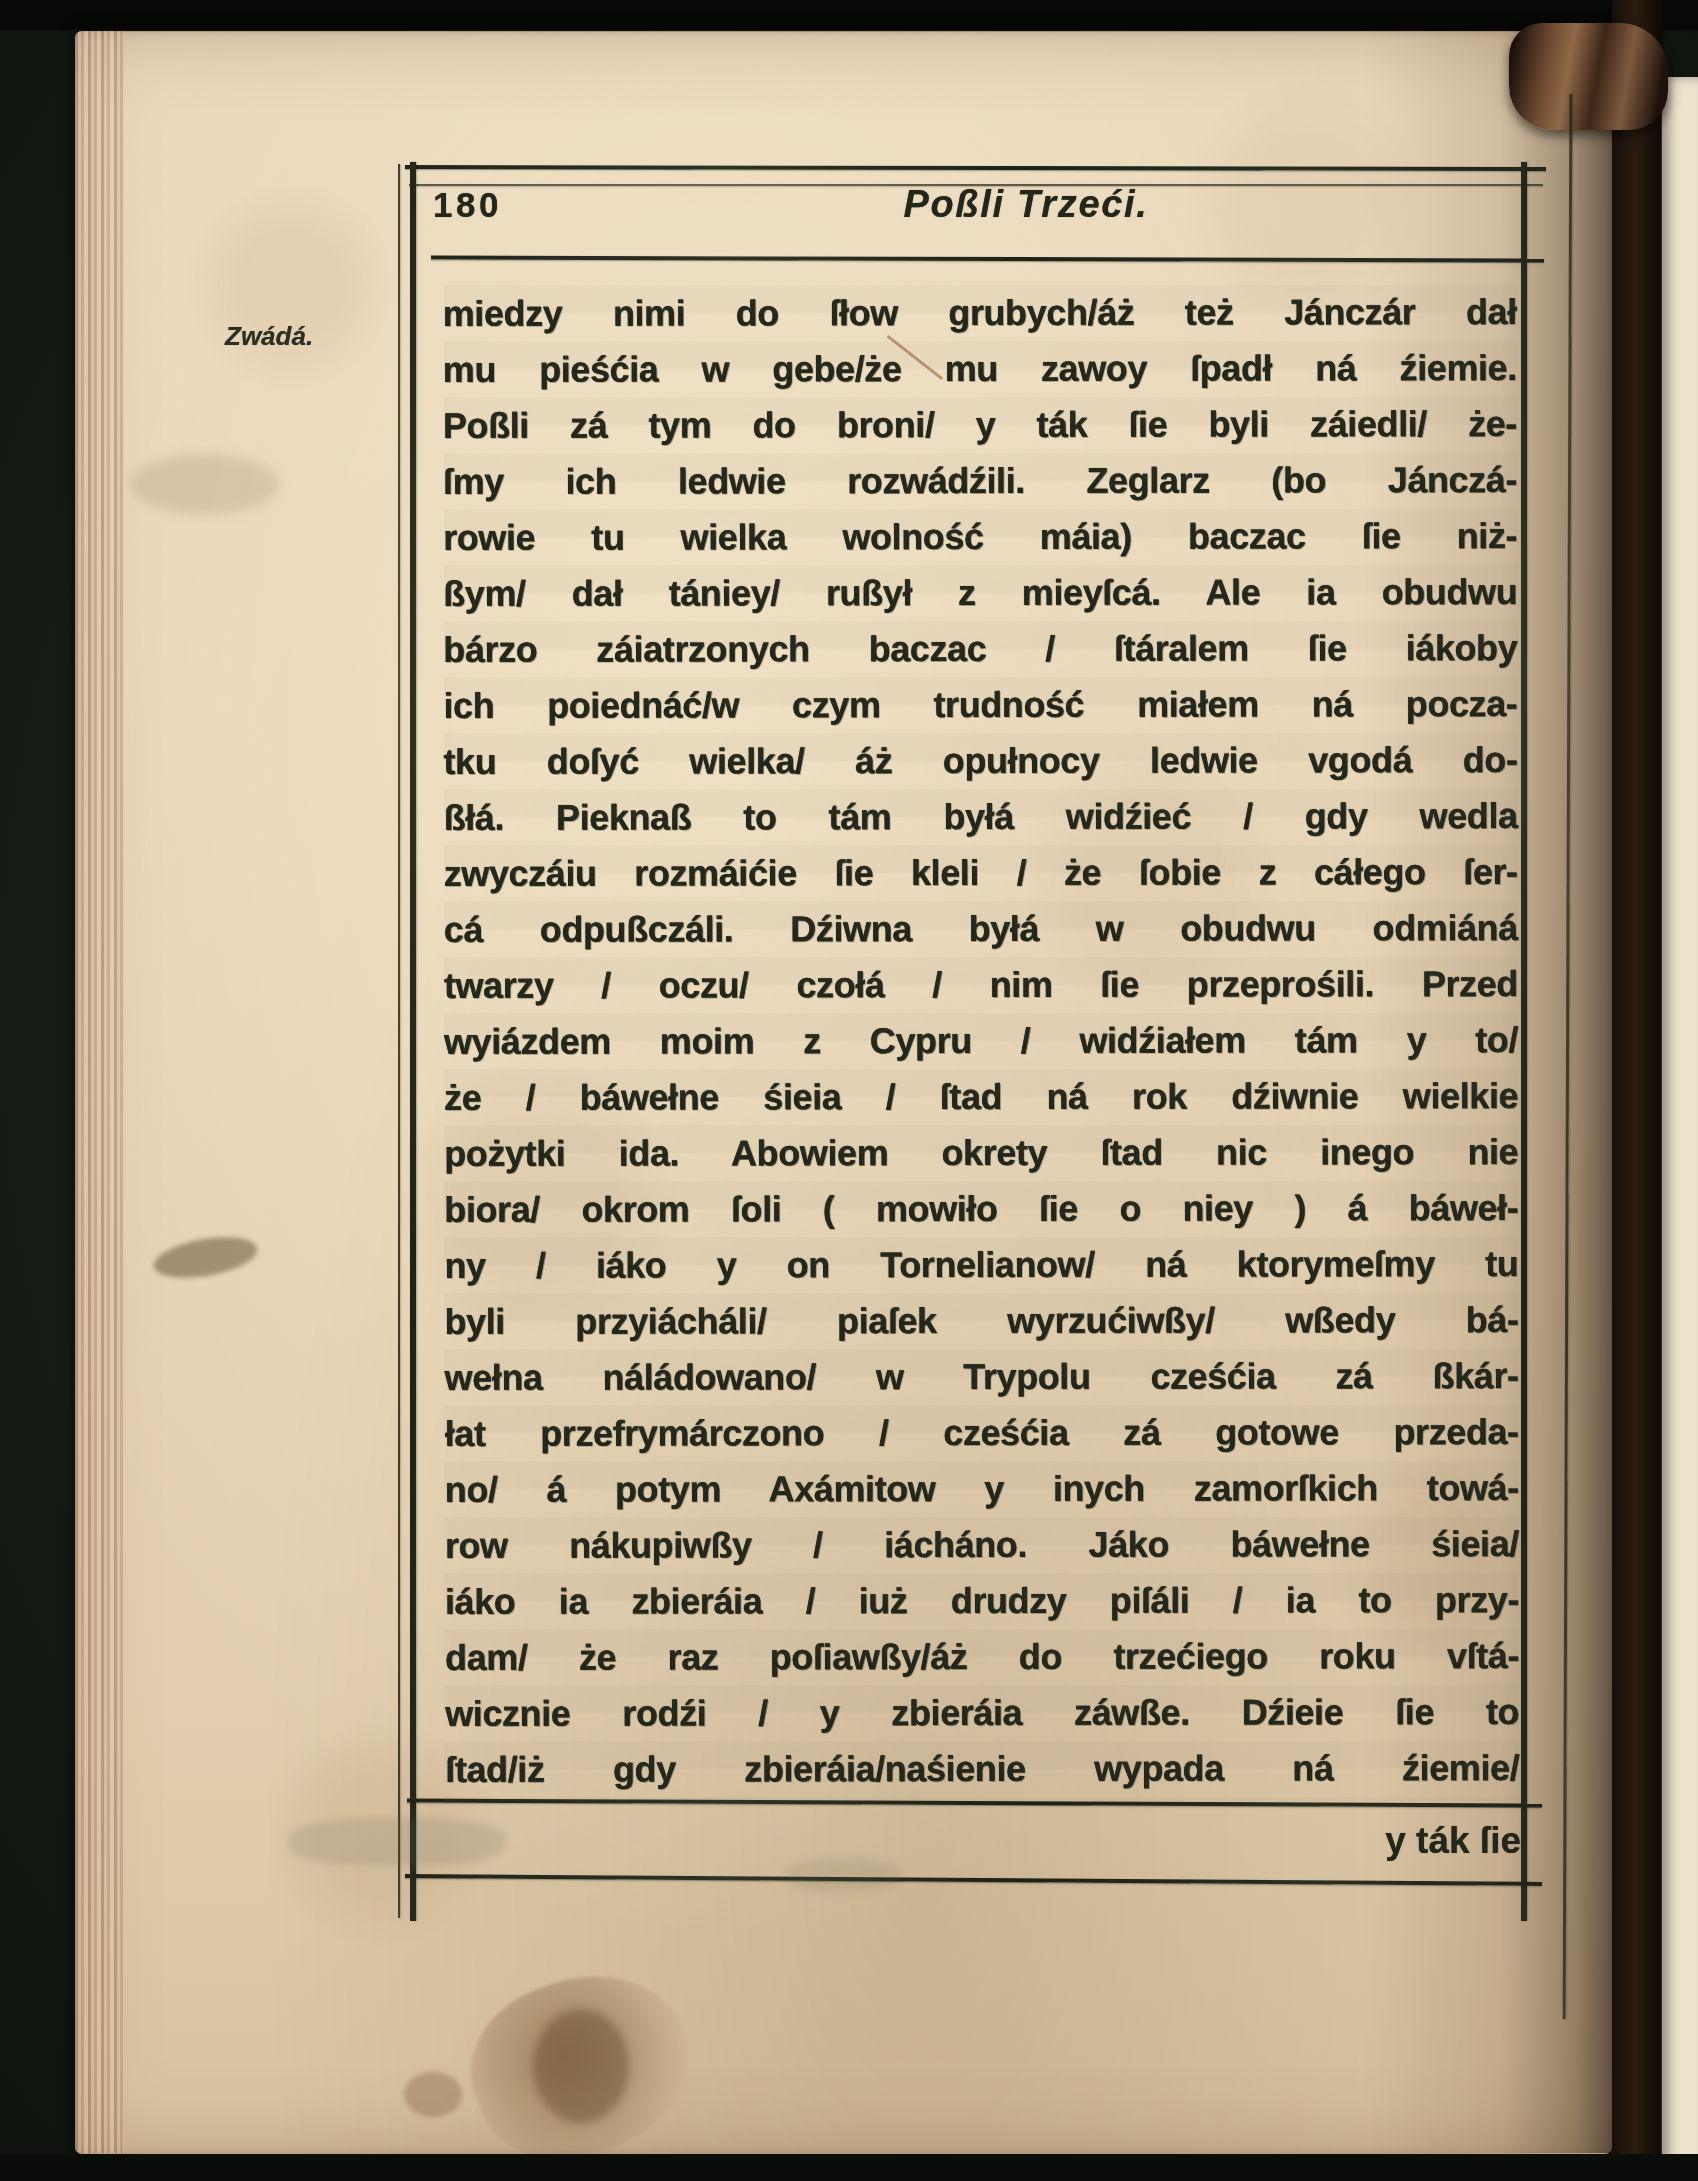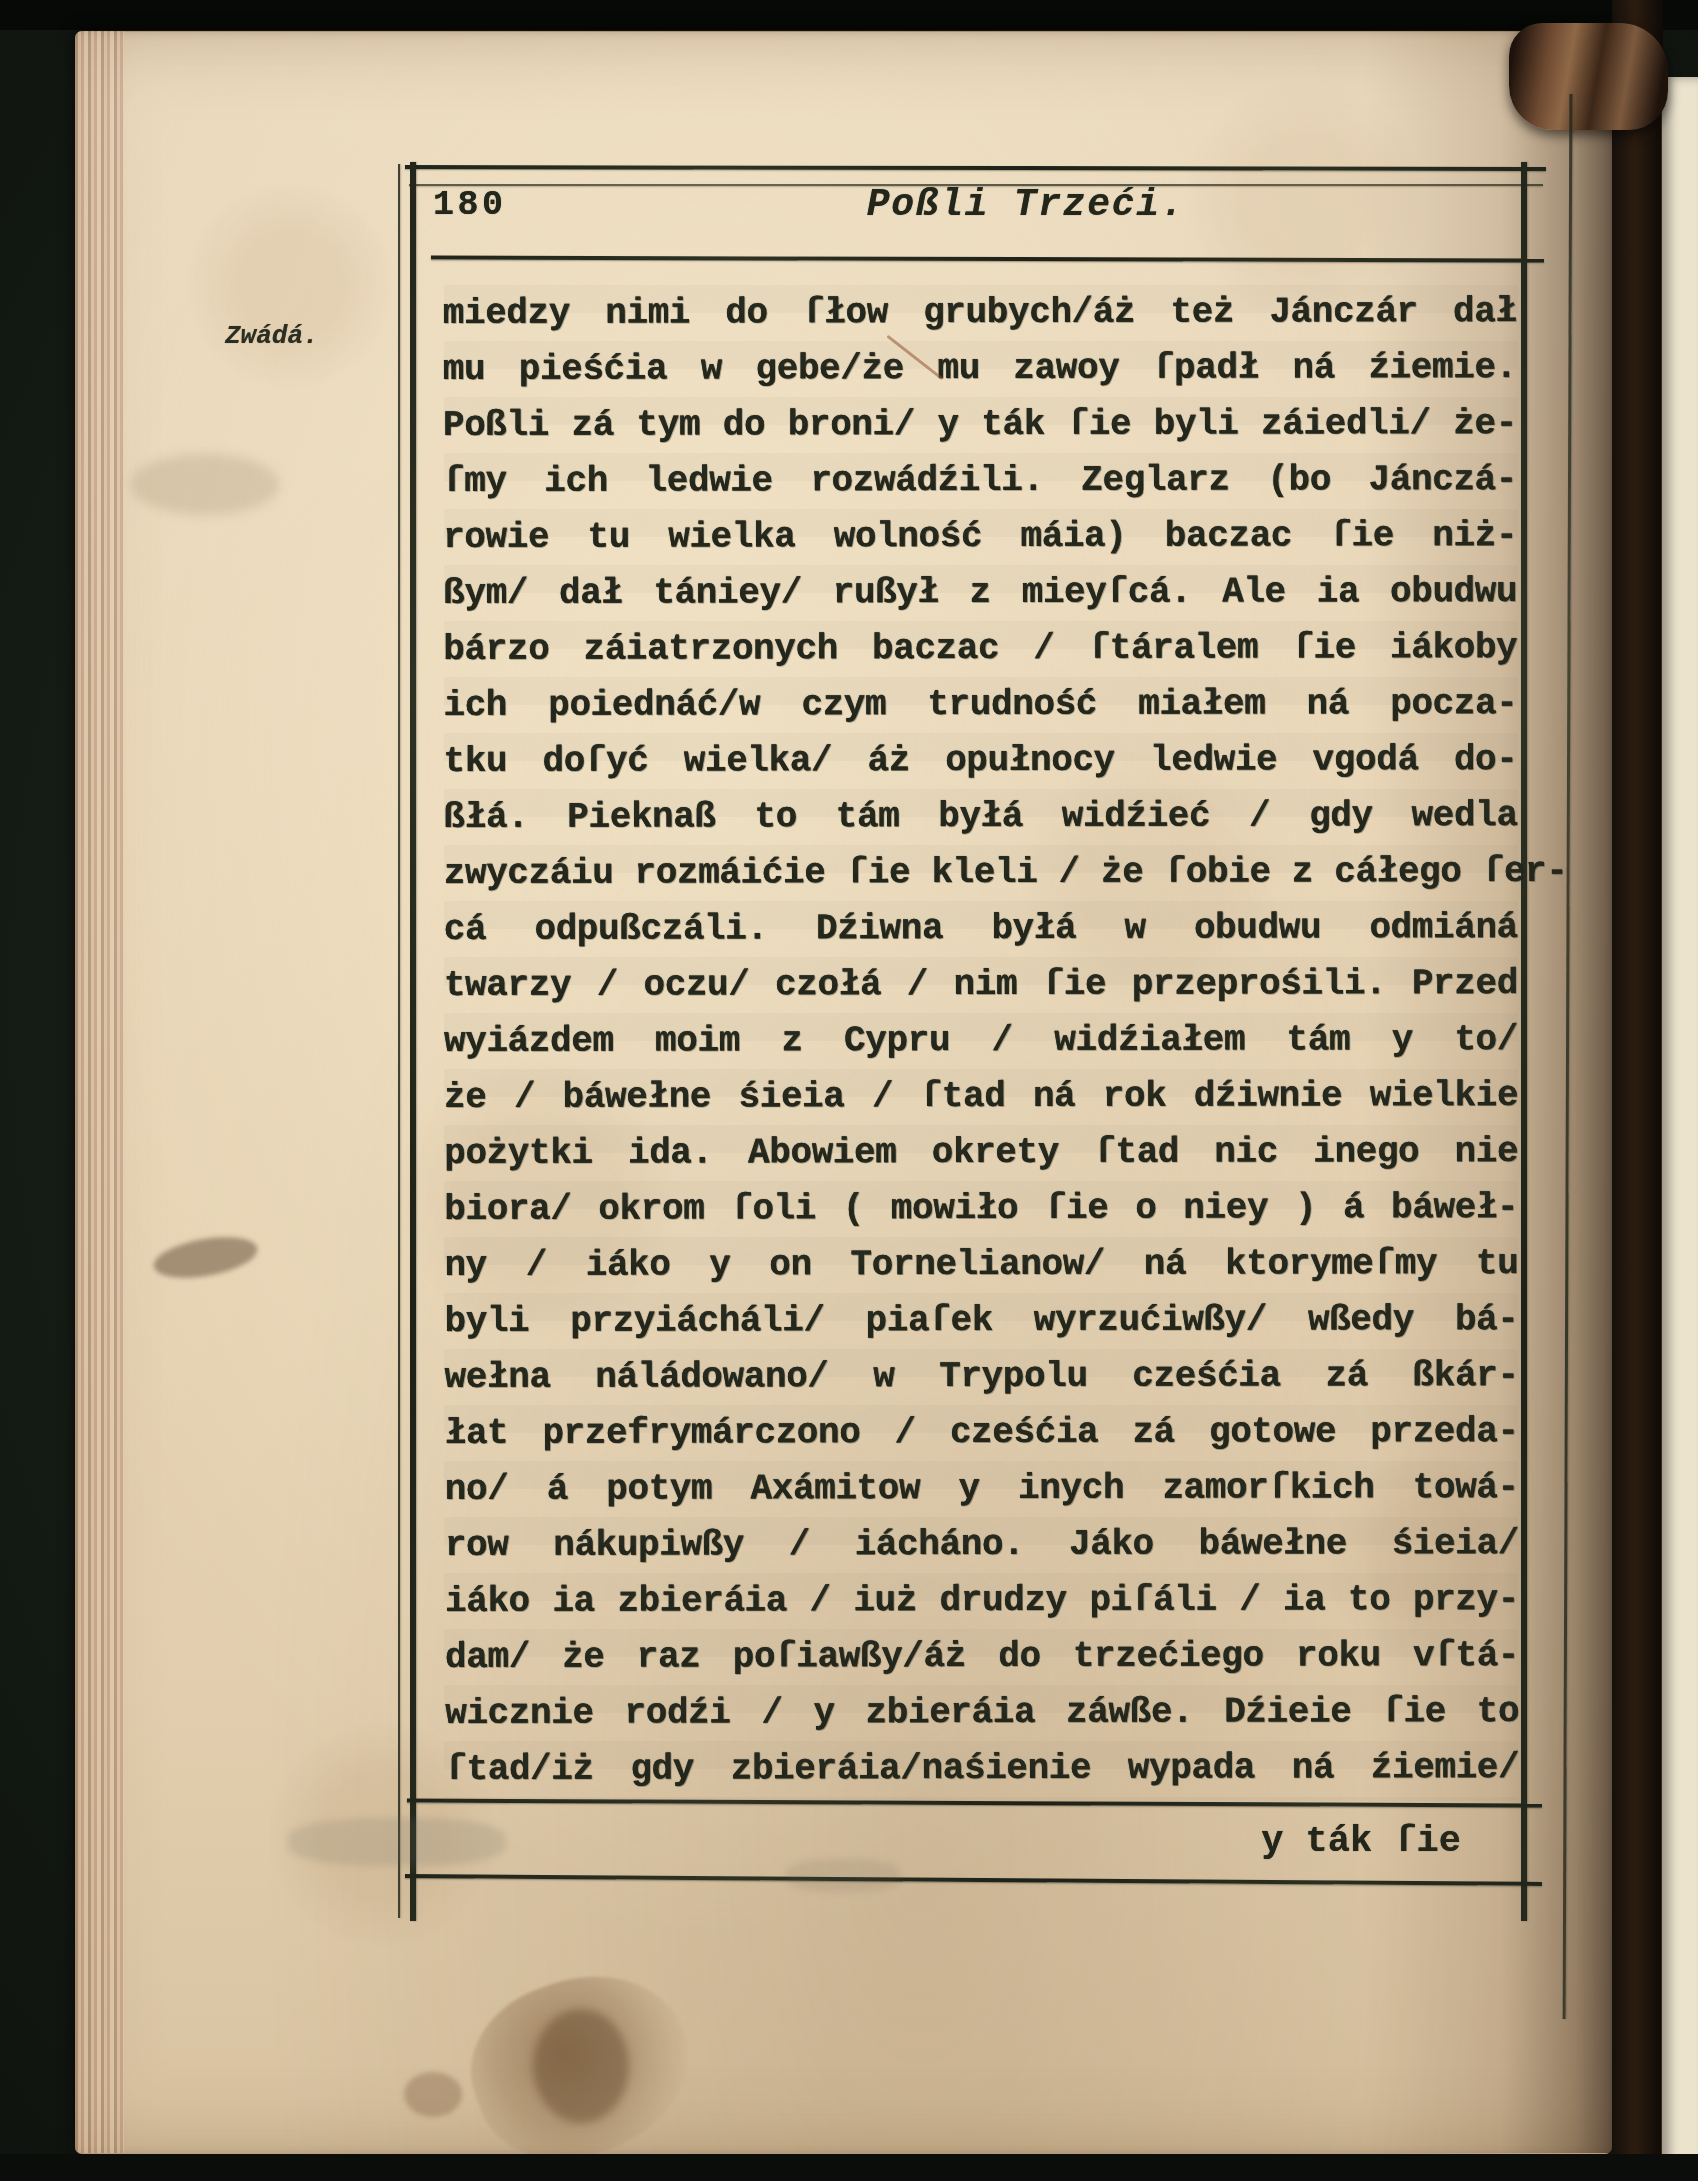--- a/index.html
+++ b/index.html
@@ -1,18 +1,18 @@
 <!DOCTYPE html>
 <html style="font-size:14px"><head>
 <meta charset="utf-8">
 <style>
   html,body{margin:0;padding:0;background:#0d110d;}
   .stage{position:relative;width:1699px;height:2182px;overflow:hidden;
     background:radial-gradient(ellipse at 48% 46%, #202920 0%, #161d16 55%, #0e120e 100%);
-    font-family:Liberation Mono, monospace;}
+    font-family:Liberation Sans, sans-serif;}
   .abs{position:absolute;}
   .top-band{left:0;top:0;width:1699px;height:30px;background:#070906;}
   .bottom-band{left:0;top:2154px;width:1699px;height:28px;background:#0a0d0a;}
 
   
   .page{left:75px;top:31px;width:1537px;height:2122px;border-radius:7px;
     background:
       radial-gradient(ellipse at 42% 34%, rgba(248,236,208,.55) 0%, rgba(0,0,0,0) 60%),
       radial-gradient(ellipse at 55% 85%, rgba(120,90,55,.18) 0%, rgba(0,0,0,0) 55%),
       linear-gradient(180deg,#ead9bd 0%,#e8d5b6 40%,#e2ceae 78%,#d8c2a0 100%);
@@ -66,21 +66,21 @@
     background:repeating-linear-gradient(180deg, rgba(105,100,84,.10) 0 28px, rgba(0,0,0,0) 28px 56px);}
   .tline{height:56px;line-height:56px;font-size:36px;font-weight:700;letter-spacing:-0.4px;
     white-space:nowrap;overflow:visible;color:#23261b;
     text-align:justify;text-align-last:justify;
     text-shadow:0 0 0.9px rgba(28,30,20,.9), 0.9px 0.9px 0.4px rgba(28,30,20,.3);}
   .margin-note{font-style:italic;font-weight:600;font-size:26px;color:#2b2e22;
     text-shadow:0 0 0.9px rgba(40,42,30,.6);}
   .mn1{left:225px;top:321px;width:175px;}
   .mn2{left:178px;top:1048px;width:236px;line-height:50px;}
   .mn3{left:168px;top:1644px;width:236px;line-height:48px;}
-  .catchword{left:1180px;top:1820px;width:281px;text-align:right;font-size:37px;font-weight:700;
+  .catchword{left:1240px;top:1820px;width:281px;text-align:right;font-size:37px;font-weight:700;
     color:#23261b;text-shadow:0 0 0.9px rgba(28,30,20,.85);}
 
   
   .ghost-margin{left:131px;top:454px;width:148px;height:61px;border-radius:50%;
     background:rgba(130,105,80,.18);filter:blur(5.2px);}
   .ink-smudge{left:153px;top:1239px;width:105px;height:37px;border-radius:50%;
     background:rgba(96,74,52,.5);filter:blur(2.6px);transform:rotate(-10deg);}
   .ghost-bottom{left:288px;top:1818px;width:218px;height:48px;border-radius:40%;
     background:rgba(100,98,85,.16);filter:blur(3.5px);}
   .ghost-bottom2{left:786px;top:1859px;width:114px;height:33px;border-radius:40%;

